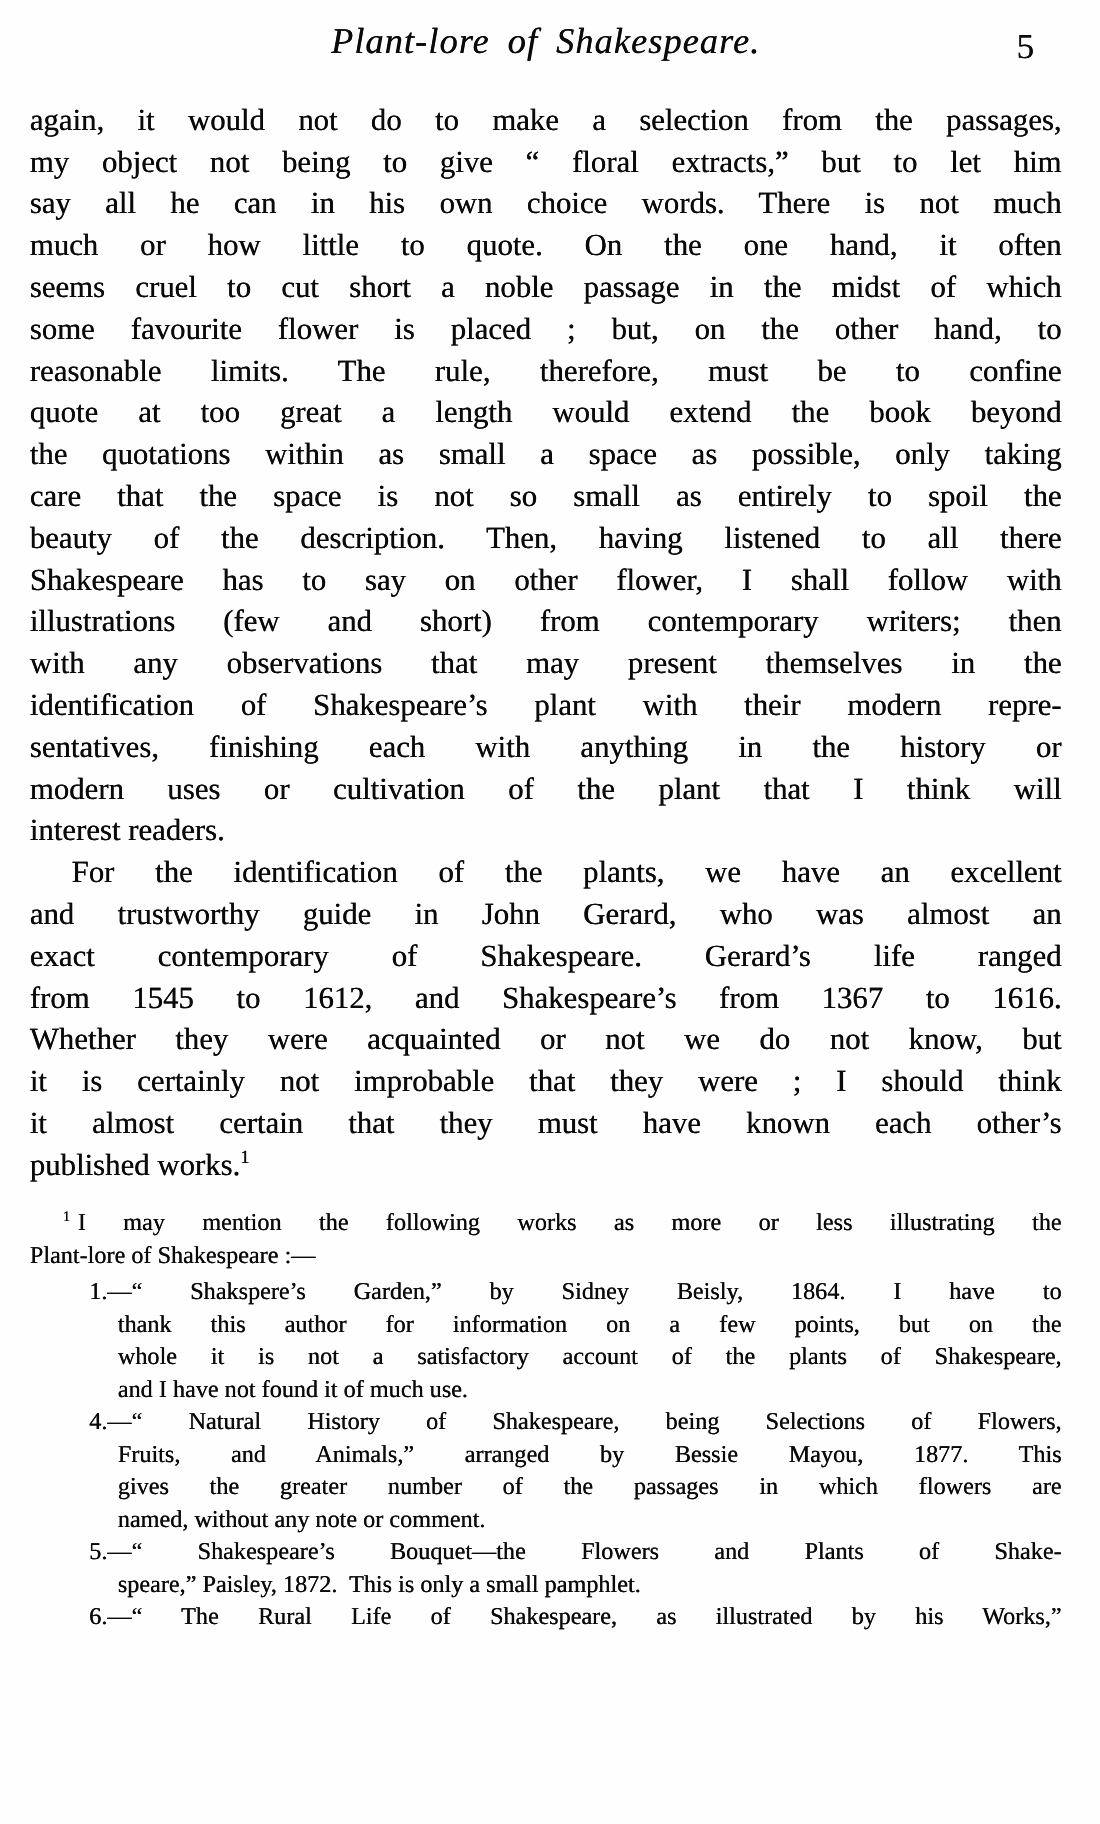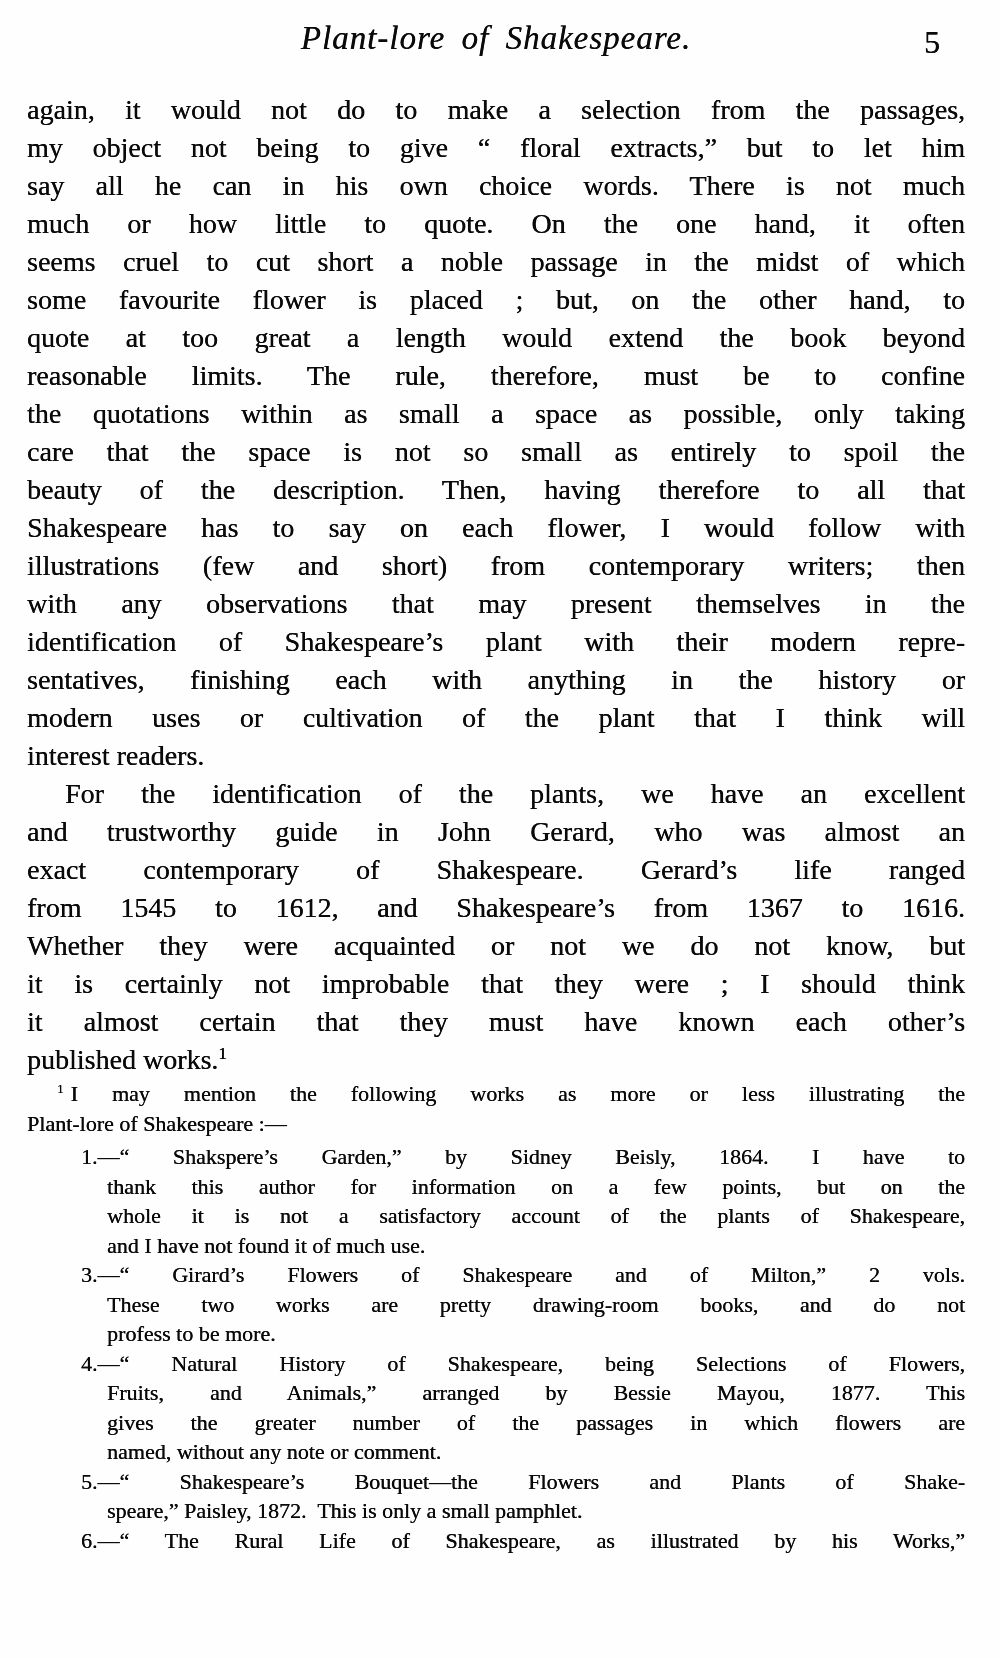--- a/index.html
+++ b/index.html
@@ -27,21 +27,21 @@
   .page-number {
     position: absolute;
     right: 25px;
     top: 8px;
     font-size: 32px;
   }
   .body-text { margin-top: 25px; font-size: 28px; line-height: 38px; font-family: Liberation Serif, serif; }
   .line { text-align: justify; text-align-last: justify; }
   .line.short { text-align: left; text-align-last: left; }
   .para .line.first-indent { text-indent: 38px; }
-  .footnote { font-size: 22px; line-height: 29.5px; }
+  .footnote { margin-top: 17px; font-size: 22px; line-height: 29.5px; }
   .fn-intro .line.fn-first { text-indent: 30px; }
   .fn-items { margin-top: 4px; }
   .fn-item { padding-left: 80px; }
   .fn-item .line.item-first { text-indent: -26px; }
   sup { font-size: 60%; line-height: 0; vertical-align: super; }
   .fn-intro sup { margin-right: 7px; }
 </style>
 </head>
 <body>
 
@@ -52,26 +52,26 @@
   </div>
 
   <div class="body-text">
     <div class="para">
         <div class="line">again, it would not do to make a selection from the passages,</div>
         <div class="line">my object not being to give “ floral extracts,” but to let him</div>
         <div class="line">say all he can in his own choice words.  There is not much</div>
         <div class="line">much or how little to quote.  On the one hand, it often</div>
         <div class="line">seems cruel to cut short a noble passage in the midst of which</div>
         <div class="line">some favourite flower is placed ; but, on the other hand, to</div>
+        <div class="line">reasonable limits.  The rule, therefore, must be to confine</div>
         <div class="line">quote at too great a length would extend the book beyond</div>
-        <div class="line">reasonable limits.  The rule, therefore, must be to confine</div>
         <div class="line">the quotations within as small a space as possible, only taking</div>
         <div class="line">care that the space is not so small as entirely to spoil the</div>
-        <div class="line">beauty of the description.  Then, having therefore to all that</div>
-        <div class="line">Shakespeare has to say on each flower, I would follow with</div>
+        <div class="line">beauty of the description.  Then, having listened to all there</div>
+        <div class="line">Shakespeare has to say on other flower, I shall follow with</div>
         <div class="line">illustrations (few and short) from contemporary writers; then</div>
         <div class="line">with any observations that may present themselves in the</div>
         <div class="line">identification of Shakespeare’s plant with their modern repre-</div>
         <div class="line">sentatives, finishing each with anything in the history or</div>
         <div class="line">modern uses or cultivation of the plant that I think will</div>
         <div class="line short">interest readers.</div>
       </div>
     <div class="para">
         <div class="line first-indent">For the identification of the plants, we have an excellent</div>
         <div class="line">and trustworthy guide in John Gerard, who was almost an</div>
@@ -90,25 +90,20 @@
         <div class="line short">Plant-lore of Shakespeare :—</div>
       </div>
     <div class="fn-items">
         <div class="fn-item">
           <div class="line item-first"><span class="fn-num">1.—</span>“ Shakspere’s Garden,” by Sidney Beisly, 1864.  I have to</div>
           <div class="line">thank this author for information on a few points, but on the</div>
           <div class="line">whole it is not a satisfactory account of the plants of Shakespeare,</div>
           <div class="line short">and I have not found it of much use.</div>
         </div>
         <div class="fn-item">
-          <div class="line item-first"><span class="fn-num">3.—</span>“ Girard’s Flowers of Shakespeare and of Milton,” 2 vols.</div>
-          <div class="line">These two works are pretty drawing-room books, and do not</div>
-          <div class="line short">profess to be more.</div>
-        </div>
-        <div class="fn-item">
           <div class="line item-first"><span class="fn-num">4.—</span>“ Natural History of Shakespeare, being Selections of Flowers,</div>
           <div class="line">Fruits, and Animals,” arranged by Bessie Mayou, 1877.  This</div>
           <div class="line">gives the greater number of the passages in which flowers are</div>
           <div class="line short">named, without any note or comment.</div>
         </div>
         <div class="fn-item">
           <div class="line item-first"><span class="fn-num">5.—</span>“ Shakespeare’s Bouquet—the Flowers and Plants of Shake-</div>
           <div class="line short">speare,” Paisley, 1872.&nbsp;  This is only a small pamphlet.</div>
         </div>
         <div class="fn-item">

